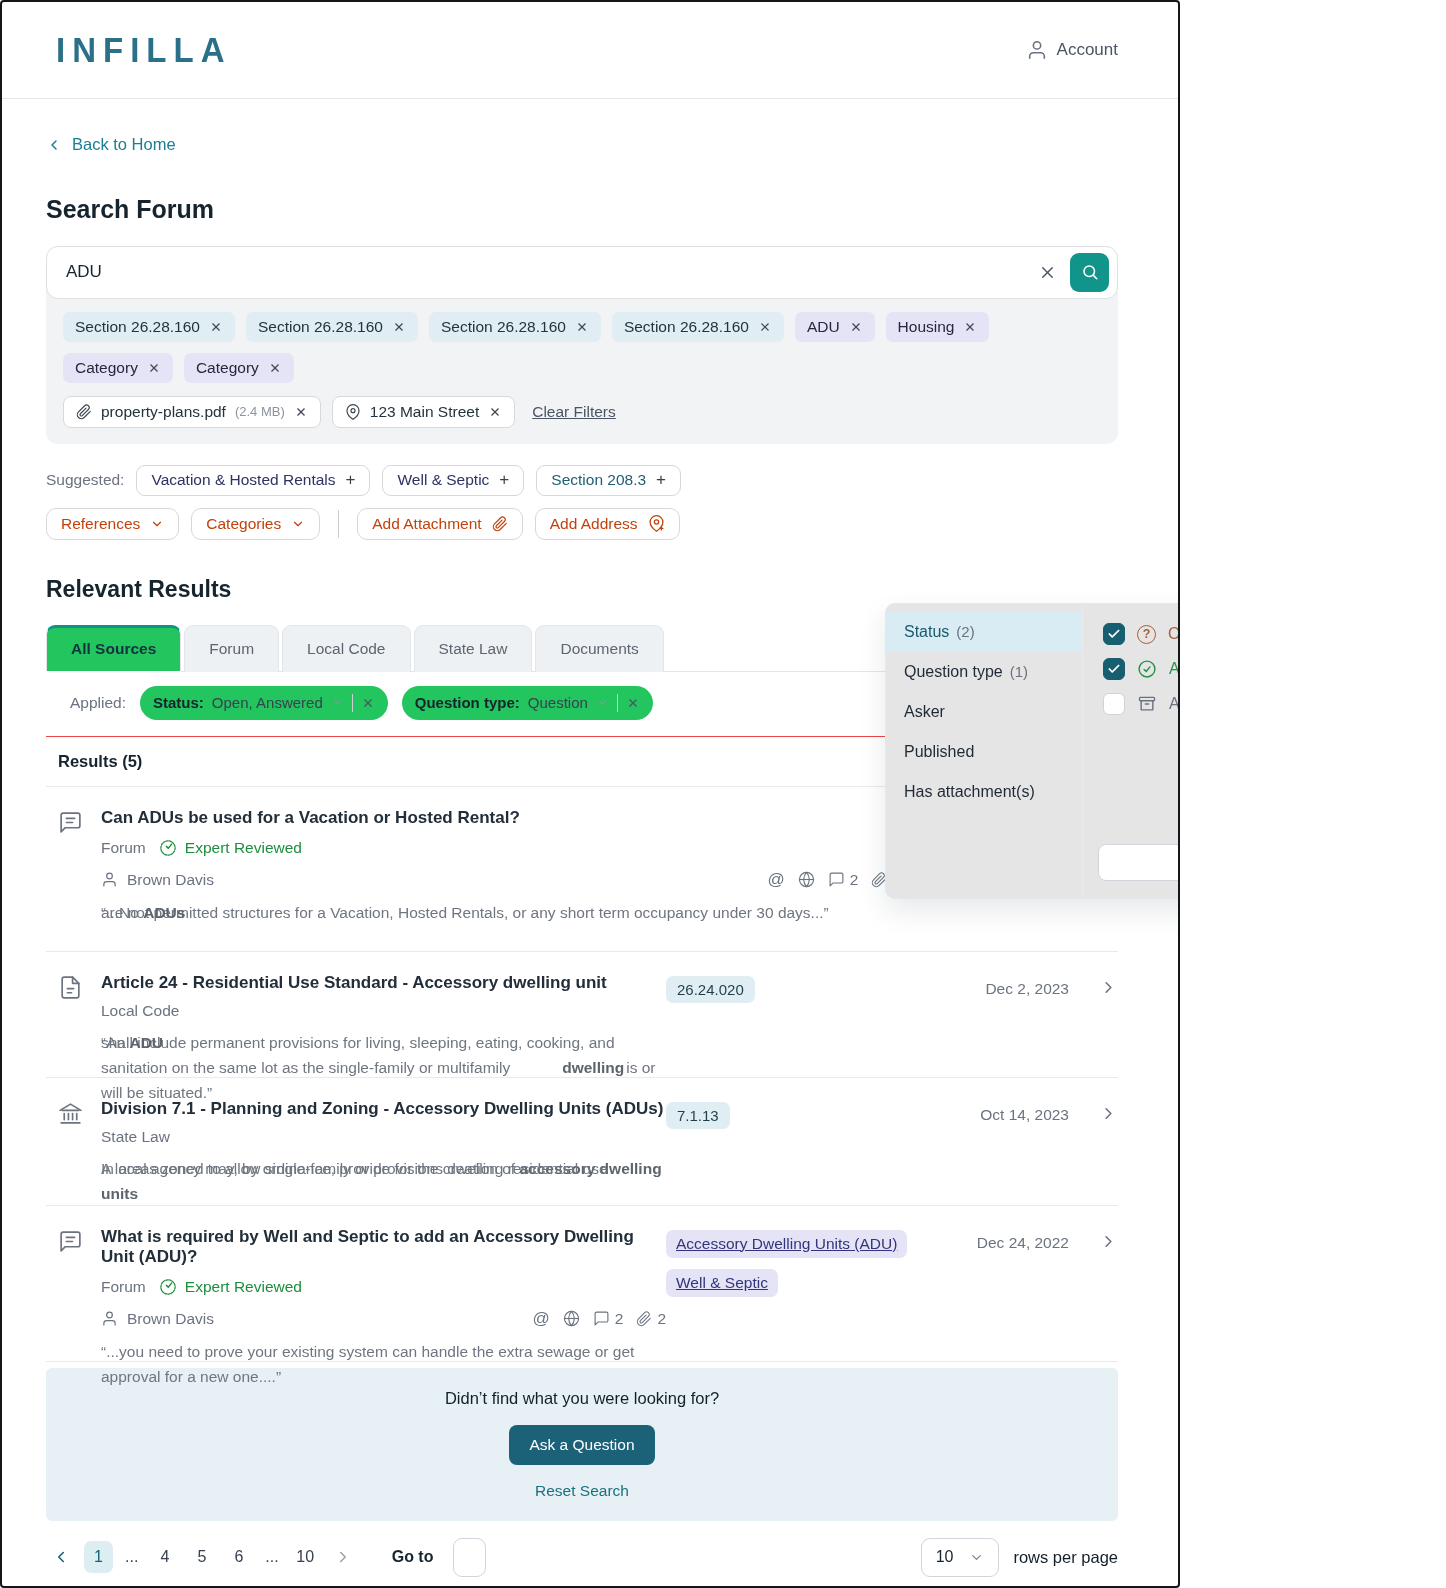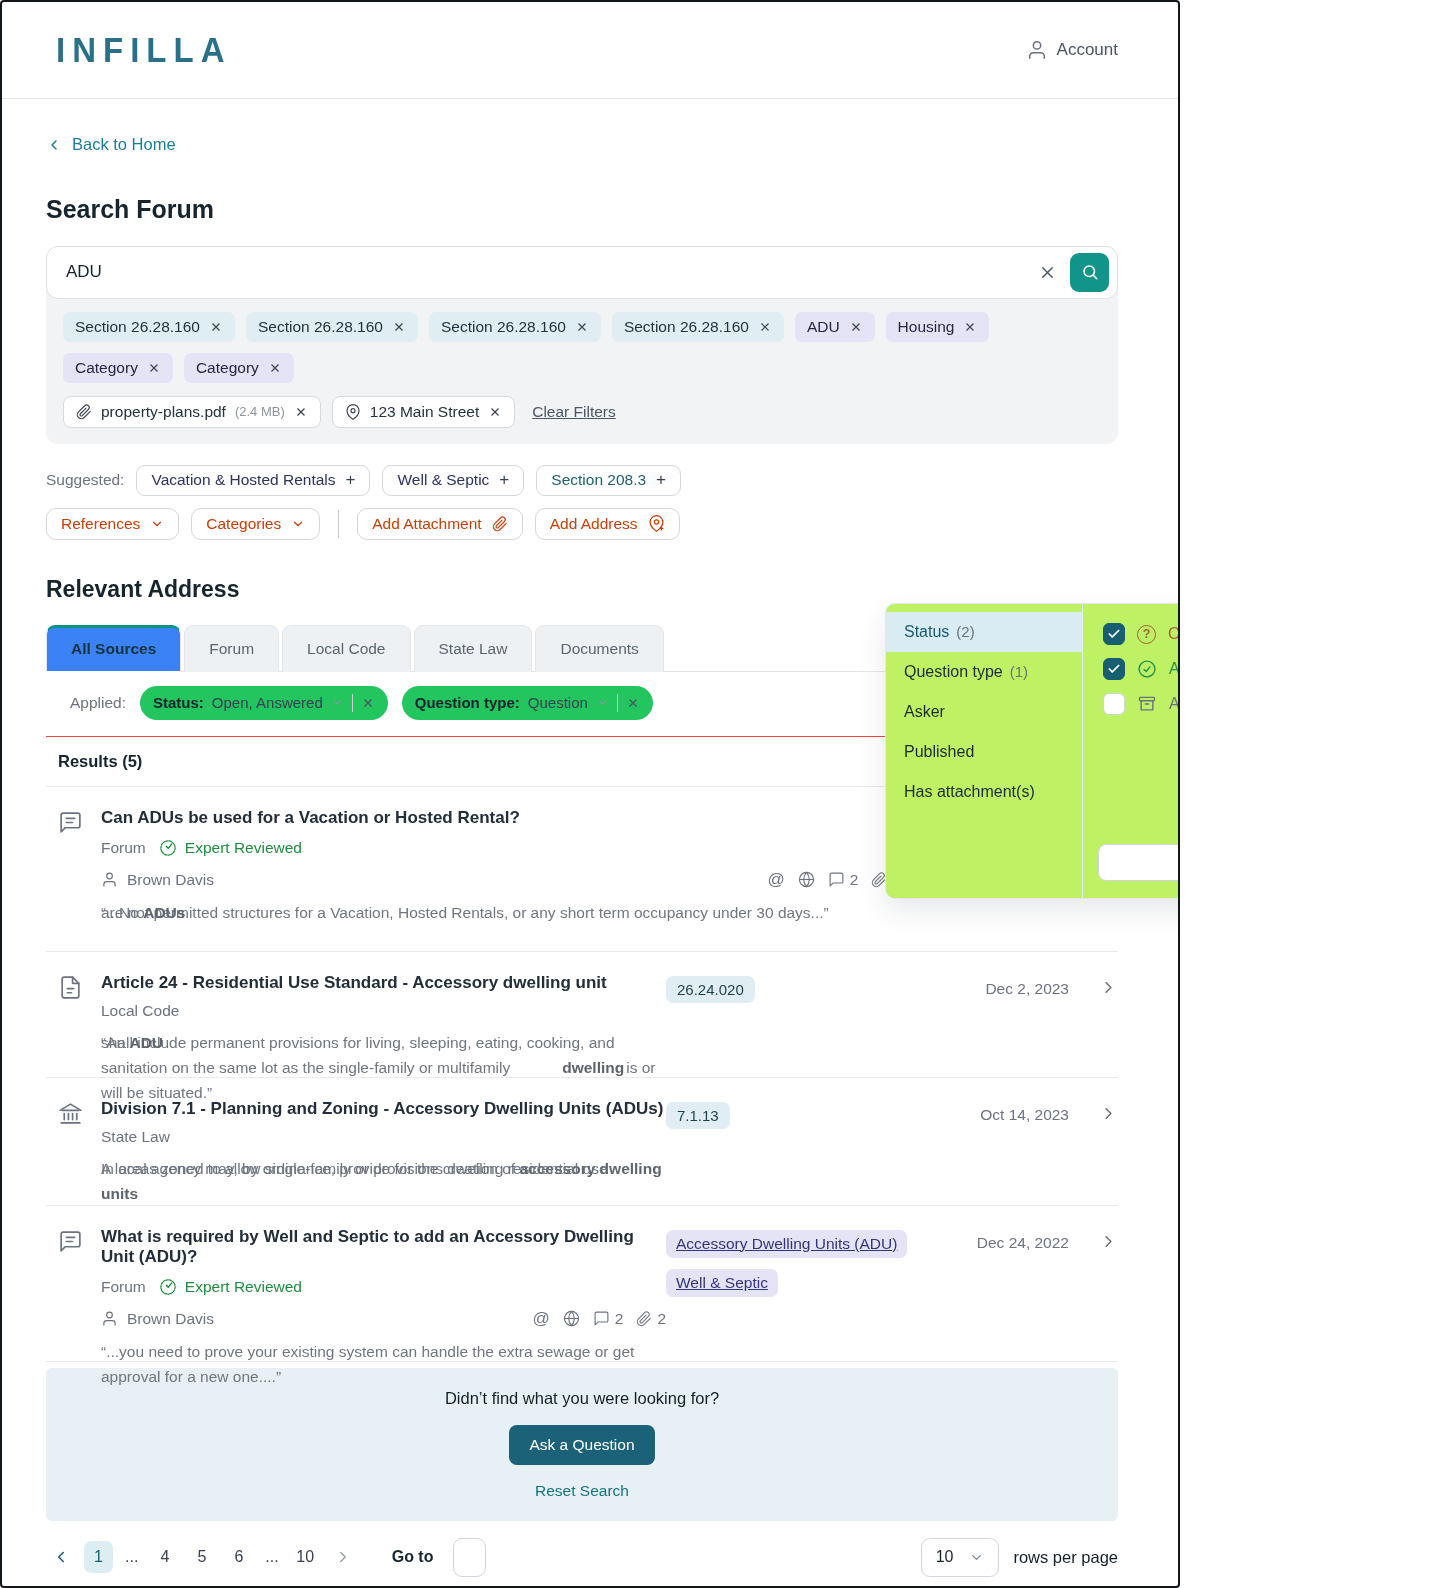--- a/index.html
+++ b/index.html
@@ -47,21 +47,21 @@
   .sug-teal { color:#1d5f71; }
   .toolbar { display:flex; align-items:center; gap:12px; margin-top:12px; }
   .pill-dark { color:#c2410c; font-weight:400; height:32px; border-radius:10px; }
   .v-divider { width:1px; height:28px; background:#c9ced2; margin:0 6px; }
 
   .h2 { font-size:23px; font-weight:700; color:#16242e; margin-top:36px; }
 
   
   .tabs-row { display:flex; align-items:flex-end; gap:3px; margin-top:22px; border-bottom:1px solid #e3e6e8; position:relative; }
   .tab { height:47px; padding:0 24px; display:flex; align-items:center; border-radius:9px 9px 0 0; background:#eef1f3; border:1px solid #e3e6e8; border-bottom:none; color:#5b6672; font-size:15.5px; cursor:pointer; margin-bottom:-1px; }
-  .tab.active { background:#3b82f6; border-top:3px solid #0d9488; color:#14333e; font-weight:700; border-bottom:1px solid #fff; }
+  .tab.active { background:#22c55e; border-top:3px solid #0d9488; color:#14333e; font-weight:700; border-bottom:1px solid #fff; }
   .filter-btn { margin-left:auto; align-self:center; display:inline-flex; align-items:center; gap:9px; height:33px; padding:0 15px; border-radius:8px; background:#dcebf2; color:#175a70; font-size:15.5px; border:none; cursor:pointer; margin-bottom:7px; }
 
   
   .applied-row { display:flex; align-items:center; gap:14px; margin-top:14px; padding-left:24px; }
   .applied-label { color:#6b7280; font-size:15.5px; }
   .applied-chip { display:inline-flex; align-items:center; gap:8px; background:#22c55e; border-radius:17px; height:34px; padding:0 13px; font-size:15px; cursor:default; }
   .applied-chip b { color:#16242e; }
   .applied-chip .val { color:#374151; }
   .applied-chip .chev { color:#8b949d; display:flex; cursor:pointer; }
   .applied-chip .sep { width:1px; height:18px; background:#c9ced2; }
@@ -106,21 +106,21 @@
   .pg-num.active { background:#ddeef3; color:#16607a; }
   .pg-dots { color:#374151; font-size:16px; padding:0 4px; }
   .goto-label { margin-left:26px; font-size:16px; color:#16242e; font-weight:700; }
   .goto-input { width:33px; height:39px; border:1px solid #d1d5db; border-radius:9px; margin-left:12px; font-size:16px; text-align:center; outline:none; }
   .rows-wrap { margin-left:auto; display:flex; align-items:center; gap:14px; }
   .rows-select { display:flex; align-items:center; gap:16px; border:1px solid #d1d5db; border-radius:9px; height:39px; padding:0 14px; font-size:16px; color:#16242e; cursor:pointer; }
   .rows-select .chev { color:#7b849a; display:flex; }
   .rows-label { font-size:16.5px; color:#13202a; }
 
   
-  .filter-panel { position:absolute; left:883px; top:601px; width:492px; height:296px; background:#bef264; border:1px solid #e5e7eb; border-radius:10px; box-shadow:0 12px 28px rgba(15,35,45,.10); display:flex; z-index:20; overflow:hidden; }
+  .filter-panel { position:absolute; left:883px; top:601px; width:492px; height:296px; background:#e5e5e5; border:1px solid #e5e7eb; border-radius:10px; box-shadow:0 12px 28px rgba(15,35,45,.10); display:flex; z-index:20; overflow:hidden; }
   .fp-left { width:197px; border-right:1px solid #e8eaec; padding-top:8px; }
   .fp-item { padding:11px 18px; font-size:16px; color:#1f2937; cursor:pointer; display:flex; gap:7px; align-items:baseline; }
   .fp-item .cnt { color:#6b7280; font-size:15px; }
   .fp-item.active { background:#d9ecf3; color:#175a70; }
   .fp-right { flex:1; position:relative; padding:19px 20px; }
   .check-row { display:flex; align-items:center; gap:12px; margin-bottom:13px; font-size:16px; }
   .checkbox { width:22px; height:22px; border-radius:6px; border:1px solid #cfd4d8; background:#fff; display:flex; align-items:center; justify-content:center; cursor:pointer; flex-shrink:0; }
   .checkbox.checked { background:#175e70; border-color:#175e70; color:#fff; }
   .st-open { color:#a2623a; }
   .st-answered { color:#269146; }
@@ -322,21 +322,21 @@
           <span>Add Address</span>
           <svg width="17" height="17" viewBox="0 0 24 24" fill="none" stroke="currentColor" stroke-width="1.8" stroke-linecap="round" stroke-linejoin="round">
             <path d="M21 10c0 7-9 13-9 13s-9-6-9-13a9 9 0 0 1 18 0z"></path>
             <circle cx="12" cy="10" r="3"></circle>
             <line x1="19" y1="17" x2="19" y2="21"></line>
             <line x1="17" y1="19" x2="21" y2="19"></line>
           </svg>
         </span>
     </div>
 
-    <div class="h2">Relevant Address</div>
+    <div class="h2">Relevant Results</div>
 
     
     <div class="tabs-row">
       <div class="tab active">All Sources</div>
       <div class="tab">Forum</div>
       <div class="tab">Local Code</div>
       <div class="tab">State Law</div>
       <div class="tab">Documents</div>
       <button class="filter-btn">
         <svg width="16" height="16" viewBox="0 0 24 24" fill="none" stroke="currentColor" stroke-width="2" stroke-linecap="round">

